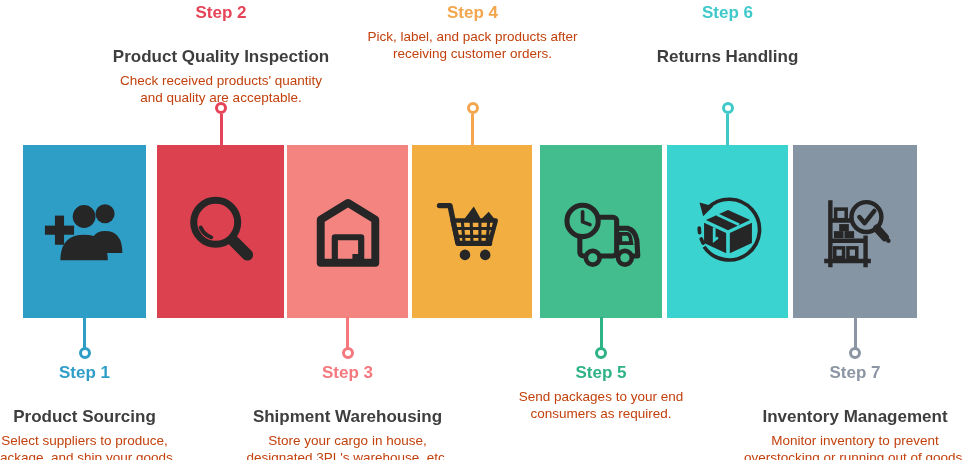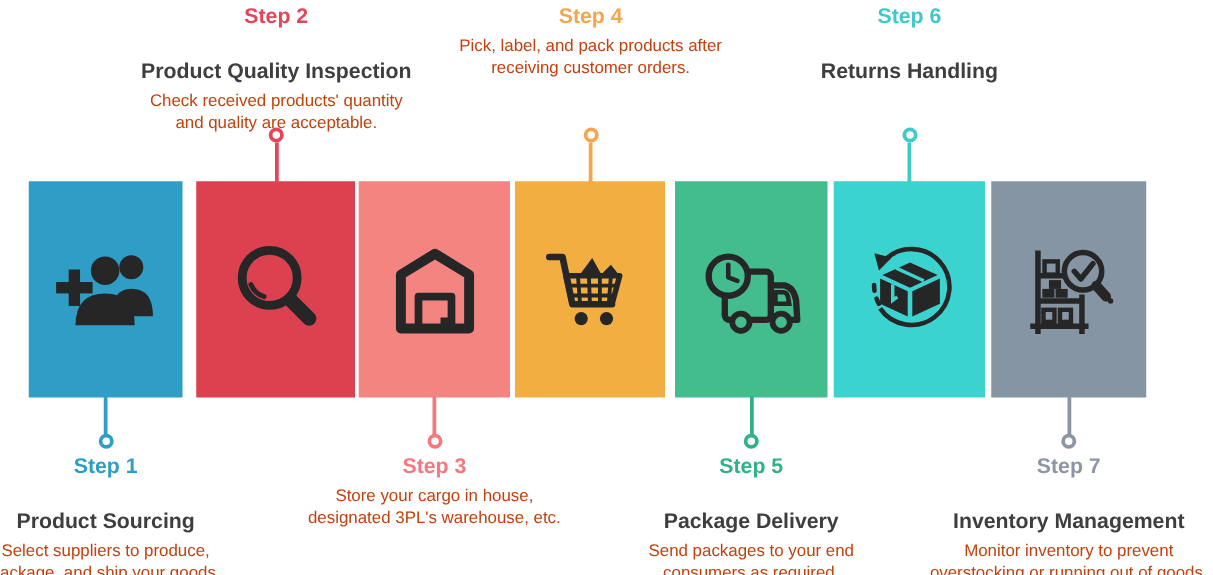--- a/index.html
+++ b/index.html
@@ -84,20 +84,21 @@
       <svg class="icon" width="88" height="88" viewBox="0 0 100 100" fill="none" stroke="#262626" stroke-linejoin="round">
         <path d="M19 85 V36 L50 17 L81 36 V85 Z" stroke-width="9"></path>
         <path d="M35 85 V56 H65 V85" stroke-width="7"></path>
         <rect x="55" y="75" width="8" height="9" fill="#262626" stroke="none"></rect>
       </svg>
     </div>
     <div class="connector bottom"></div>
     <div class="ring bottom"></div>
     <div class="labels below">
       <div class="step-label">Step 3</div>
+      <div class="step-title">Shipment Warehousing</div>
       <div class="step-desc" style="max-width:210px">Store your cargo in house, designated 3PL's warehouse, etc.</div>
     </div>
   </div>
 
   <div class="step" style="--cx: 472.5px; --accent: #f3a64e; --block: #f3ae41;">
     <div class="block" style="left:412px;width:120px">
       <svg class="icon" width="88" height="88" viewBox="0 0 100 100" fill="none" stroke="#262626">
         <path d="M13 20 H25 L34 63 H70" stroke-width="6" stroke-linecap="round" stroke-linejoin="round"></path>
         <path d="M28 37 H77 L70 63 H34 Z" stroke-width="5" stroke-linejoin="round"></path>
         <path d="M39 37 L41 63 M49 37 L50 63 M59 37 L59 63 M69 37 L67 63 M30.5 46 H74 M32.5 55 H71.5" stroke-width="3.5"></path>
@@ -124,21 +125,20 @@
         <circle cx="30" cy="38" r="17" stroke-width="5.5" fill="var(--block)"></circle>
         <path d="M30 28 V39 L38 42" stroke-width="4" stroke-linecap="round" stroke-linejoin="round"></path>
         <circle cx="41" cy="78" r="7.5" stroke-width="5" fill="var(--block)"></circle>
         <circle cx="76" cy="78" r="7.5" stroke-width="5" fill="var(--block)"></circle>
       </svg>
     </div>
     <div class="connector bottom"></div>
     <div class="ring bottom"></div>
     <div class="labels below">
       <div class="step-label">Step 5</div>
-      <div class="step-title">Package Delivery</div>
       <div class="step-desc" style="max-width:180px">Send packages to your end consumers as required.</div>
     </div>
   </div>
 
   <div class="step" style="--cx: 727.5px; --accent: #3fc9ca; --block: #3bd3d0;">
     <div class="block" style="left:667px;width:121px">
       <svg class="icon" width="92" height="92" viewBox="0 0 100 100">
         <path d="M28 24 A33 33 0 1 1 24 66" fill="none" stroke="#262626" stroke-width="4"></path>
         <path d="M23 62 A33 33 0 0 1 19 42" fill="none" stroke="#262626" stroke-width="4" stroke-dasharray="5 7" stroke-linecap="round"></path>
         <path d="M19 18 L34 22 L23 33 Z" fill="#262626"></path>

